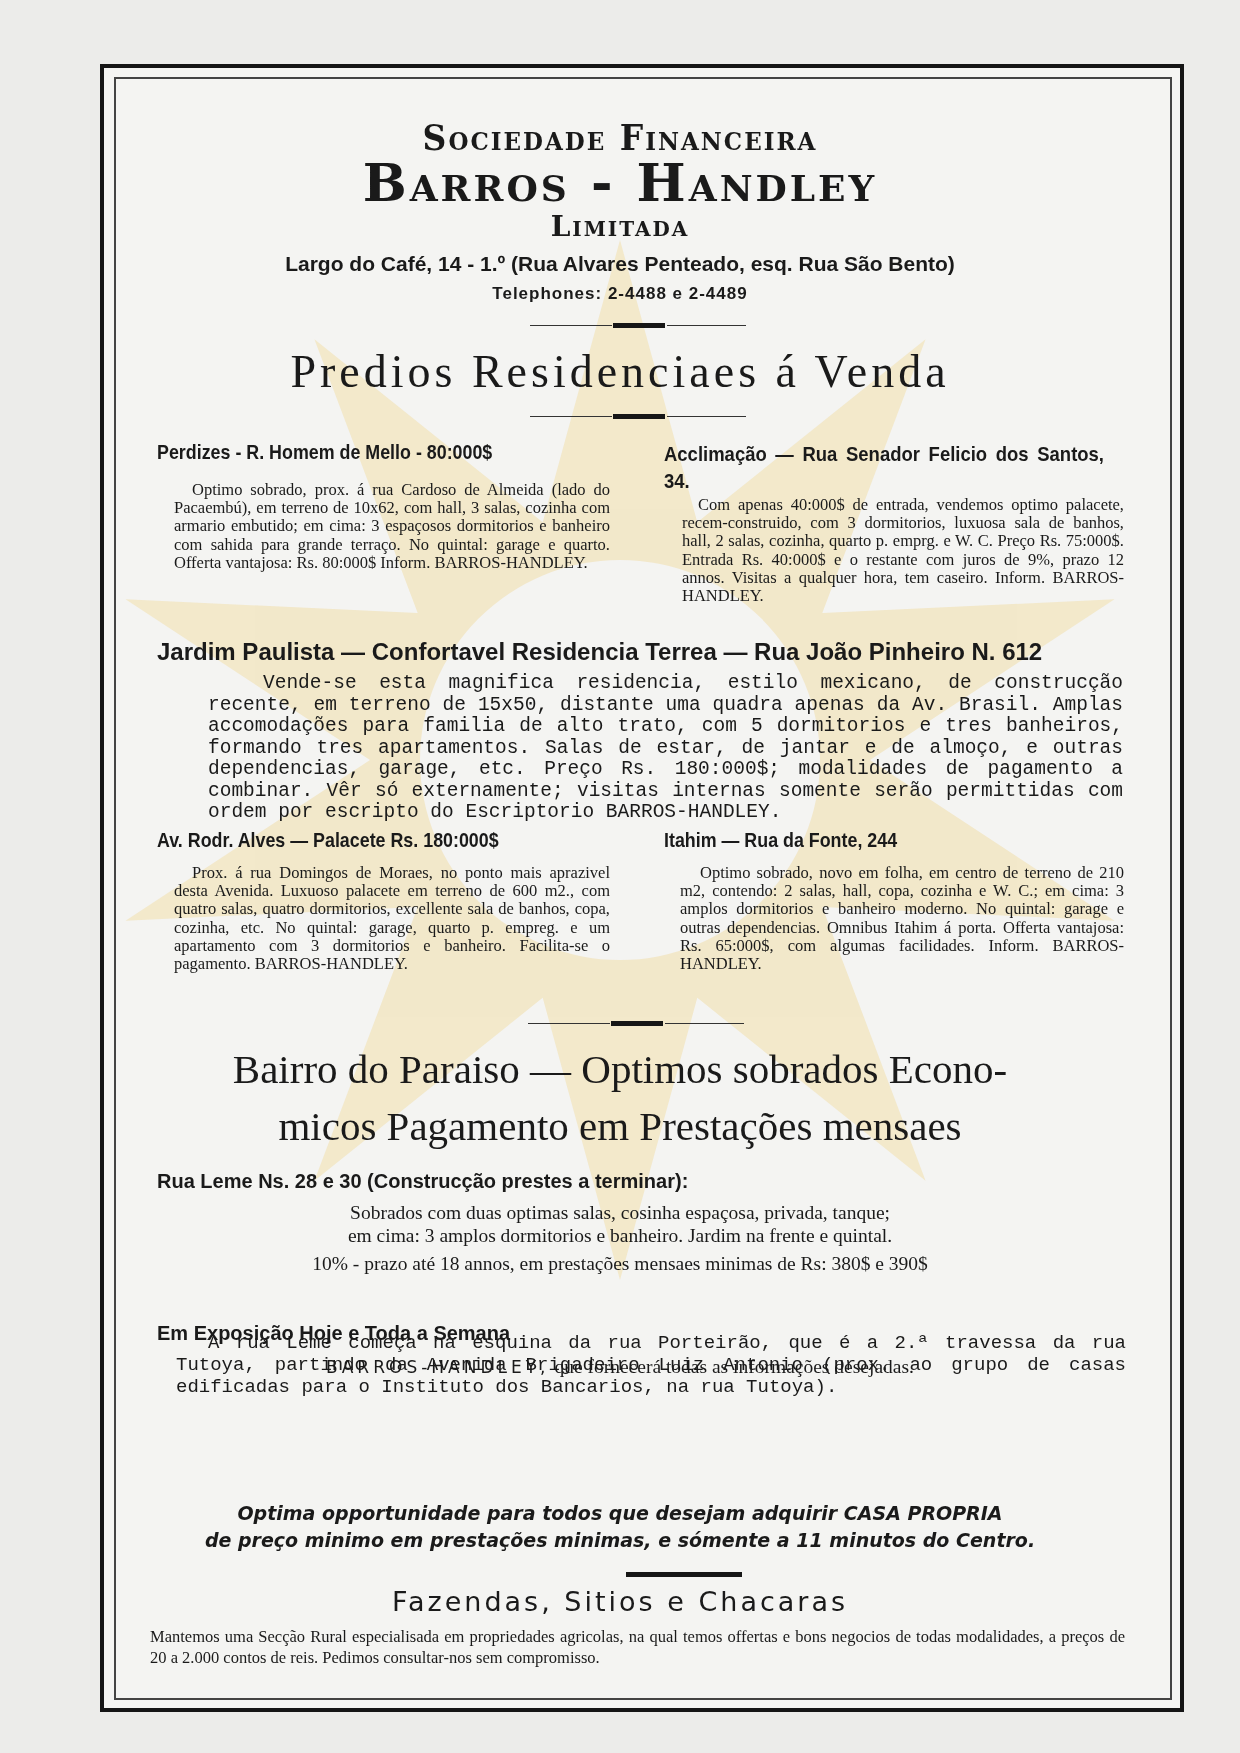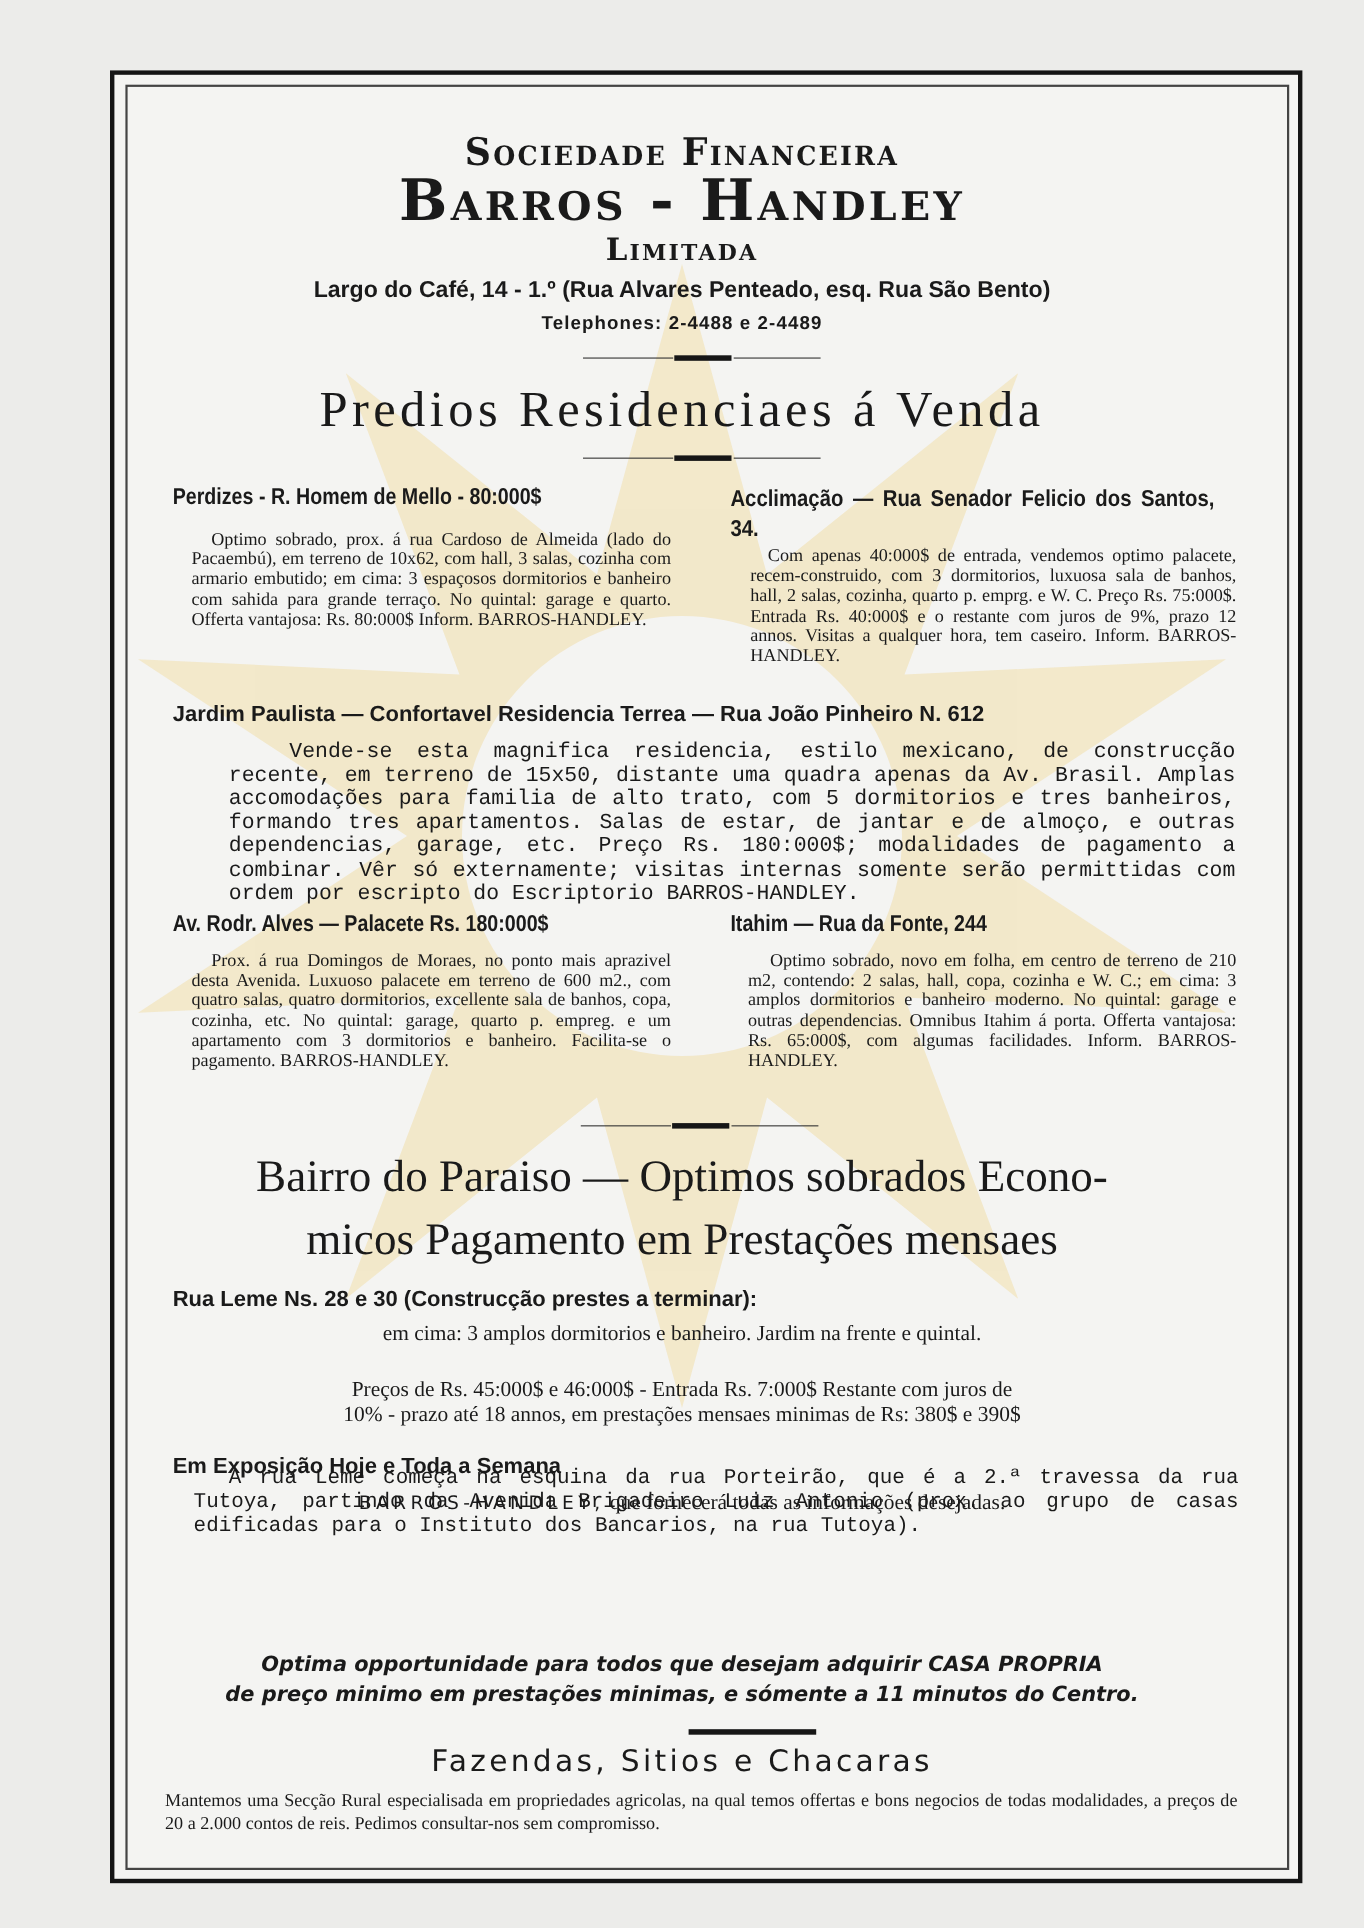--- a/index.html
+++ b/index.html
@@ -84,45 +84,45 @@
   </div>
 
   <div class="abs h-cond" style="left:157px; top:440px;">Perdizes - R. Homem de Mello - 80:000$</div>
   <div class="abs body-txt" style="left:174px; top:481px; width:436px; text-indent:18px;">Optimo sobrado, prox. á rua Cardoso de Almeida (lado do Pacaembú), em terreno de 10x62, com hall, 3 salas, cozinha com armario embutido; em cima: 3 espaçosos dormitorios e banheiro com sahida para grande terraço. No quintal: garage e quarto. Offerta vantajosa: Rs. 80:000$ Inform. BARROS-HANDLEY.</div>
 
   <div class="abs h-cond" style="left:664px; top:440px; width:440px; white-space:normal; line-height:27px; transform:scaleX(0.88); padding-left:0;">
     <span style="display:block; width:500px; text-indent:0; padding-left:20px; margin-left:-20px; text-align:justify; text-align-last:left;">Acclimação — Rua Senador Felicio dos Santos, 34.</span>
   </div>
   <div class="abs body-txt" style="left:682px; top:496px; width:442px; text-indent:16px;">Com apenas 40:000$ de entrada, vendemos optimo palacete, recem-construido, com 3 dormitorios, luxuosa sala de banhos, hall, 2 salas, cozinha, quarto p. emprg. e W. C. Preço Rs. 75:000$. Entrada Rs. 40:000$ e o restante com juros de 9%, prazo 12 annos. Visitas a qualquer hora, tem caseiro. Inform. BARROS-HANDLEY.</div>
 
-  <div class="abs h-sans" style="left:157px; top:638px; font-size:20px; font-weight:bold;">Jardim Paulista — Confortavel Residencia Terrea — Rua João Pinheiro N. 612</div>
+  <div class="abs h-sans" style="left:157px; top:638px; font-size:24px; font-weight:bold;">Jardim Paulista — Confortavel Residencia Terrea — Rua João Pinheiro N. 612</div>
   <div class="abs body-wide" style="left:208px; top:673px; width:915px; text-indent:55px;">Vende-se esta magnifica residencia, estilo mexicano, de construcção recente, em terreno de 15x50, distante uma quadra apenas da Av. Brasil. Amplas accomodações para familia de alto trato, com 5 dormitorios e tres banheiros, formando tres apartamentos. Salas de estar, de jantar e de almoço, e outras dependencias, garage, etc. Preço Rs. 180:000$; modalidades de pagamento a combinar. Vêr só externamente; visitas internas somente serão permittidas com ordem por escripto do Escriptorio BARROS-HANDLEY.</div>
 
   <div class="abs h-cond" style="left:157px; top:828px;">Av. Rodr. Alves — Palacete Rs. 180:000$</div>
   <div class="abs body-txt" style="left:174px; top:864px; width:436px; text-indent:18px;">Prox. á rua Domingos de Moraes, no ponto mais aprazivel desta Avenida. Luxuoso palacete em terreno de 600 m2., com quatro salas, quatro dormitorios, excellente sala de banhos, copa, cozinha, etc. No quintal: garage, quarto p. empreg. e um apartamento com 3 dormitorios e banheiro. Facilita-se o pagamento. BARROS-HANDLEY.</div>
 
   <div class="abs h-cond" style="left:664px; top:828px;">Itahim — Rua da Fonte, 244</div>
   <div class="abs body-txt" style="left:680px; top:864px; width:444px; text-indent:20px;">Optimo sobrado, novo em folha, em centro de terreno de 210 m2, contendo: 2 salas, hall, copa, cozinha e W. C.; em cima: 3 amplos dormitorios e banheiro moderno. No quintal: garage e outras dependencias. Omnibus Itahim á porta. Offerta vantajosa: Rs. 65:000$, com algumas facilidades. Inform. BARROS-HANDLEY.</div>
 
   <div class="rule" style="left:528px; top:1023px; width:216px;">
     <div class="thin" style="left:0; width:82px;"></div>
     <div class="thick" style="left:83px; width:52px;"></div>
     <div class="thin" style="left:137px; width:79px;"></div>
   </div>
 
   <div class="abs big-serif" style="top:1045px;">Bairro do Paraiso — Optimos sobrados Econo-</div>
   <div class="abs big-serif" style="top:1102px;">micos Pagamento em Prestações mensaes</div>
 
   <div class="abs h-sans" style="left:157px; top:1170px;">Rua Leme Ns. 28 e 30 (Construcção prestes a terminar):</div>
 
   <div class="abs" style="left:0; top:1201px; width:1240px; text-align:center; font-family:'Liberation Serif', serif; font-size:19.5px; line-height:23px;">
+    <div>Sobrados com duas optimas salas, cosinha espaçosa, privada, tanque;</div>
     <div>em cima: 3 amplos dormitorios e banheiro. Jardim na frente e quintal.</div>
   </div>
   <div class="abs" style="left:0; top:1252px; width:1240px; text-align:center; font-family:'Liberation Serif', serif; font-size:19.5px; line-height:23px;">
-    <div>Preços de Rs. 45:000$ e 46:000$ - Entrada Rs. 7:000$ Restante com juros de</div>
     <div>10% - prazo até 18 annos, em prestações mensaes minimas de Rs: 380$ e 390$</div>
   </div>
 
   <div class="abs h-sans" style="left:157px; top:1322px;">Em Exposição Hoje e Toda a Semana</div>
   <div class="abs" style="left:0; top:1355px; width:1240px; text-align:center; font-family:'Liberation Serif', serif; font-size:19.5px; line-height:23px;">
     <div>
       <span style="font-family:'DejaVu Sans', sans-serif; font-size:17px; letter-spacing:4px;">BARROS-HANDLEY,</span><span> que fornecerá todas as informações desejadas.</span>
     </div>
   </div>
 

